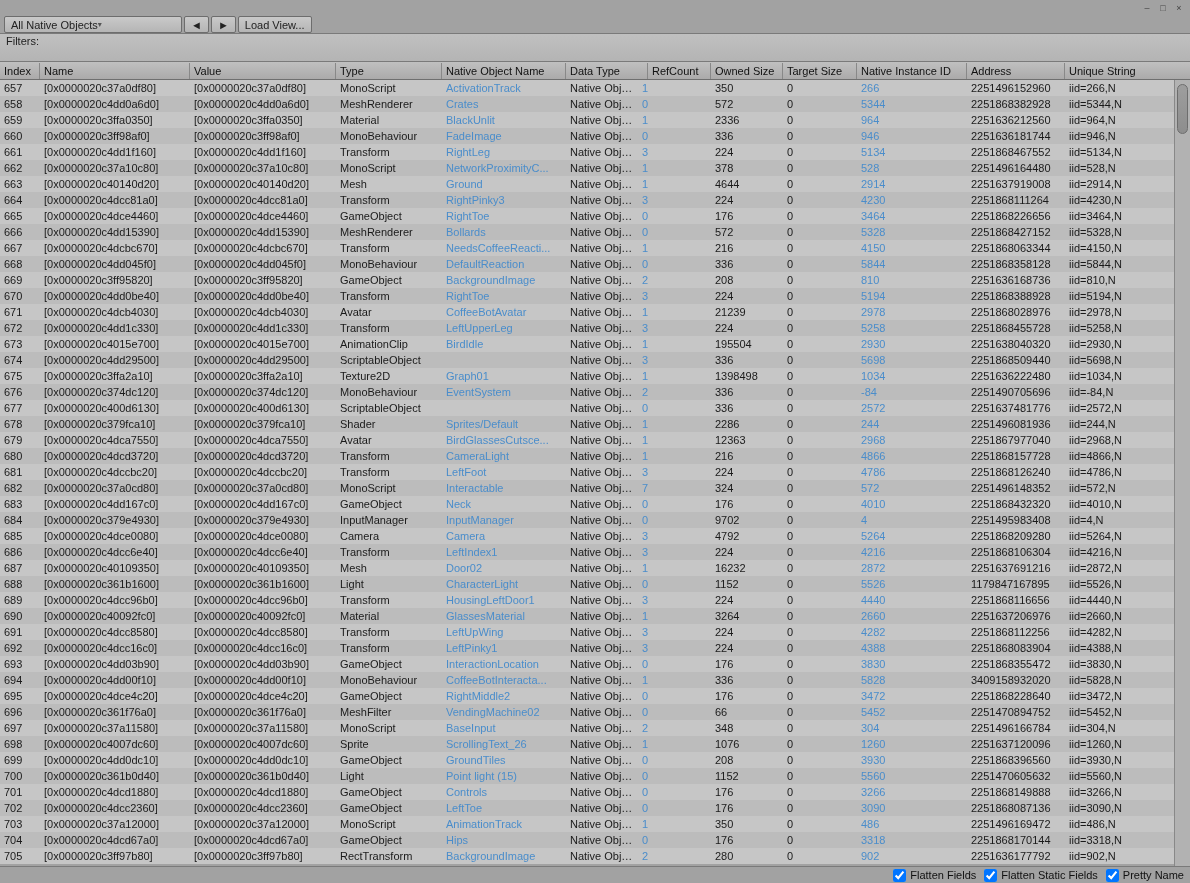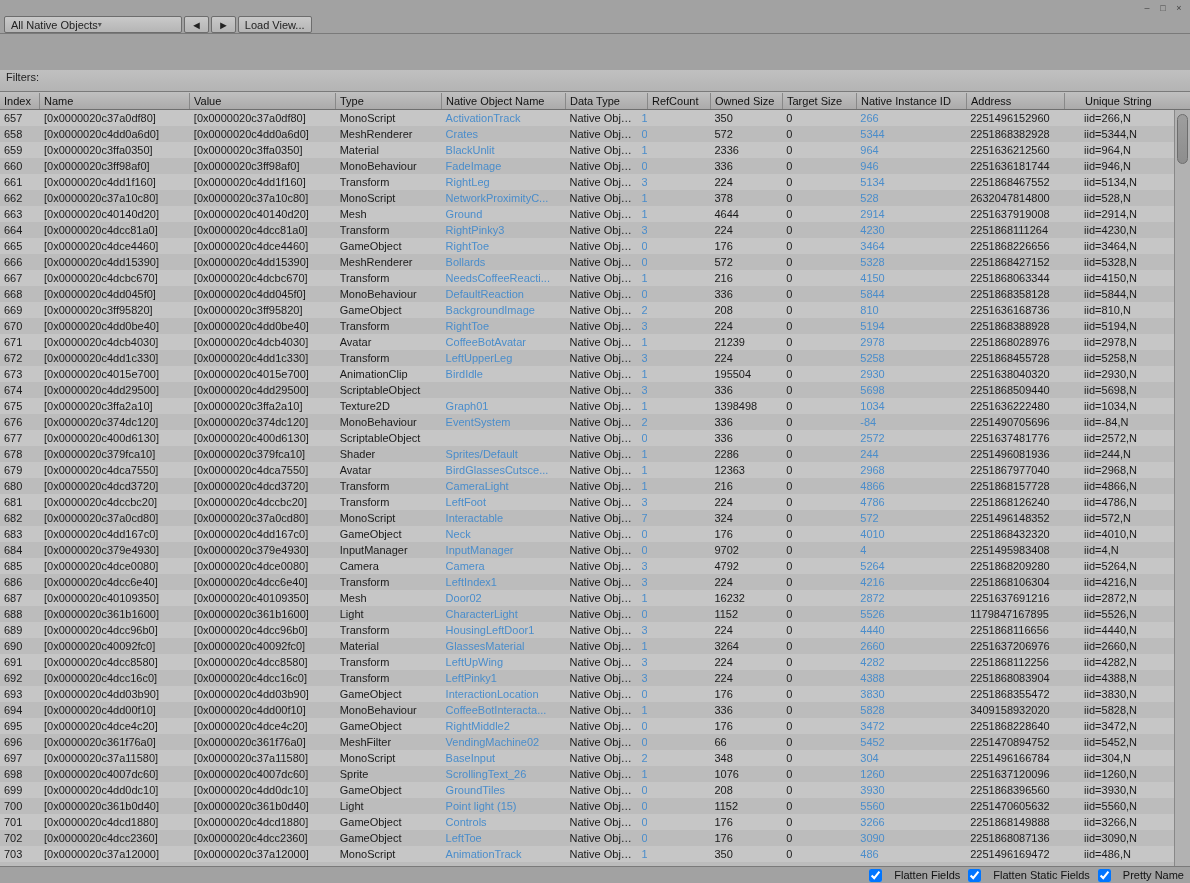--- a/index.html
+++ b/index.html
@@ -8,54 +8,54 @@
 
 .titlebar { height: 16px; background: #a2a2a2; display: flex; justify-content: flex-end; align-items: center; padding-right: 6px; gap: 6px; }
 .titlebar .ctl { width: 10px; height: 10px; display: flex; align-items: center; justify-content: center; font-size: 9px; color: #444; cursor: default; }
 
 .toolbar { height: 18px; background: #a2a2a2; display: flex; align-items: stretch; padding: 0 4px; gap: 0; border-bottom: 1px solid #7a7a7a; }
 .tool-btn { background: linear-gradient(#c9c9c9,#b5b5b5); border: 1px solid #6d6d6d; border-radius: 2px; padding: 0 6px; display: flex; align-items: center; font-size: 11px; color: #222; margin-right: 2px; cursor: default; }
 .tool-btn.wide { min-width: 178px; }
 .tool-btn.narrow { min-width: 18px; justify-content: center; }
 .tool-btn .arr { font-size: 8px; color: #555; }
 
-.filters-row { height: 22px; background: linear-gradient(#c0c0c0,#b4b4b4); border-bottom: 1px solid #7a7a7a; padding: 1px 6px; font-size: 11px; color: #222; margin-top: 36px; }
+.filters-row { height: 28px; background: linear-gradient(#c0c0c0,#b4b4b4); border-bottom: 1px solid #7a7a7a; padding: 1px 6px; font-size: 11px; color: #222; }
 
 .header-row { height: 18px; display: flex; background: linear-gradient(#c0c0c0,#abaaaa); border-bottom: 1px solid #6f6f6f; align-items: flex-end; }
 .header-cell { border-right: 1px solid #888; padding: 2px 4px; font-size: 11px; color: #111; overflow: hidden; white-space: nowrap; }
 
 .body-area { flex: 1; display: flex; overflow: hidden; }
 .rows { flex: 1; overflow: hidden; }
 .row { display: flex; height: 16px; align-items: center; }
 .row:nth-child(odd) { background: #c6c6c6; }
 .row:nth-child(even) { background: #bcbcbc; }
 .cell { padding: 0 4px; overflow: hidden; white-space: nowrap; text-overflow: ellipsis; font-size: 11px; color: #1a1a1a; }
 .cell.link { color: #4a8dcb; }
 
 .scrollbar { width: 16px; background: #b2b2b2; display: flex; flex-direction: column; border-left: 1px solid #888; }
 .scroll-track { flex: 1; position: relative; }
 .scroll-thumb { position: absolute; left: 2px; right: 2px; background: linear-gradient(#9e9e9e,#8d8d8d); border: 1px solid #6d6d6d; border-radius: 6px; }
 
 .footer { height: 17px; background: #a2a2a2; border-top: 1px solid #7a7a7a; display: flex; justify-content: flex-end; align-items: center; padding: 0 6px; gap: 8px; font-size: 11px; }
-.footer label { display: flex; gap: 12px; color: #111; }
+.footer label { display: flex; gap: 4px; color: #111; }
 
 
 .c0 { width: 40px; }
 .c1 { width: 150px; }
 .c2 { width: 146px; }
 .c3 { width: 106px; }
 .c4 { width: 124px; }
 .c5 { width: 72px; }
 .c5b { width: 10px; color:#4a8dcb;}
 .c6 { width: 63px; }
 .c7 { width: 72px; }
 .c8 { width: 74px; }
 .c9 { width: 110px; }
 .c10 { width: 98px; }
-.c11 { width: 94px; margin-left: 16px; }
+.c11 { width: 94px; }
 </style>
 </head>
 <body>
 
 <div class="window">
   <div class="titlebar">
     <span class="ctl">–</span>
     <span class="ctl">□</span>
     <span class="ctl">×</span>
   </div>
@@ -175,21 +175,21 @@
           <div class="cell c1">[0x0000020c37a10c80]</div>
           <div class="cell c2">[0x0000020c37a10c80]</div>
           <div class="cell c3">MonoScript</div>
           <div class="cell c4 link">NetworkProximityC...</div>
           <div class="cell c5">Native Object</div>
           <div class="cell c5b link">1</div>
           <div class="cell c6"></div>
           <div class="cell c7">378</div>
           <div class="cell c8">0</div>
           <div class="cell c9 link">528</div>
-          <div class="cell c10">2632047814800</div>
+          <div class="cell c10">2251496164480</div>
           <div class="cell c11">iid=528,N</div>
         </div>
         <div class="row">
           <div class="cell c0">663</div>
           <div class="cell c1">[0x0000020c40140d20]</div>
           <div class="cell c2">[0x0000020c40140d20]</div>
           <div class="cell c3">Mesh</div>
           <div class="cell c4 link">Ground</div>
           <div class="cell c5">Native Object</div>
           <div class="cell c5b link">1</div>

